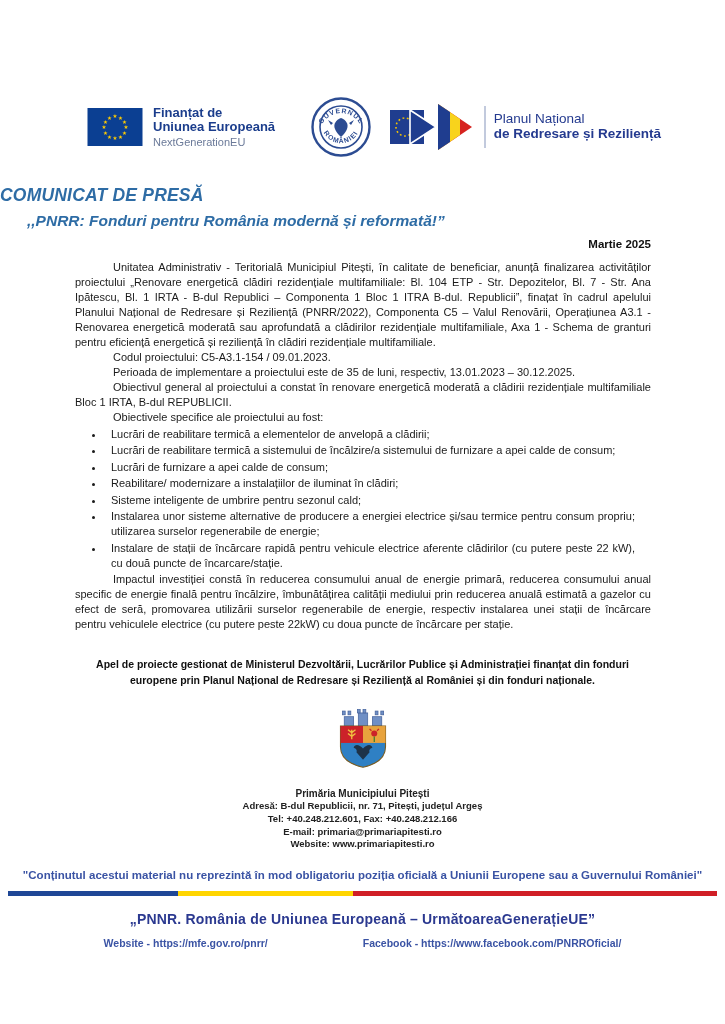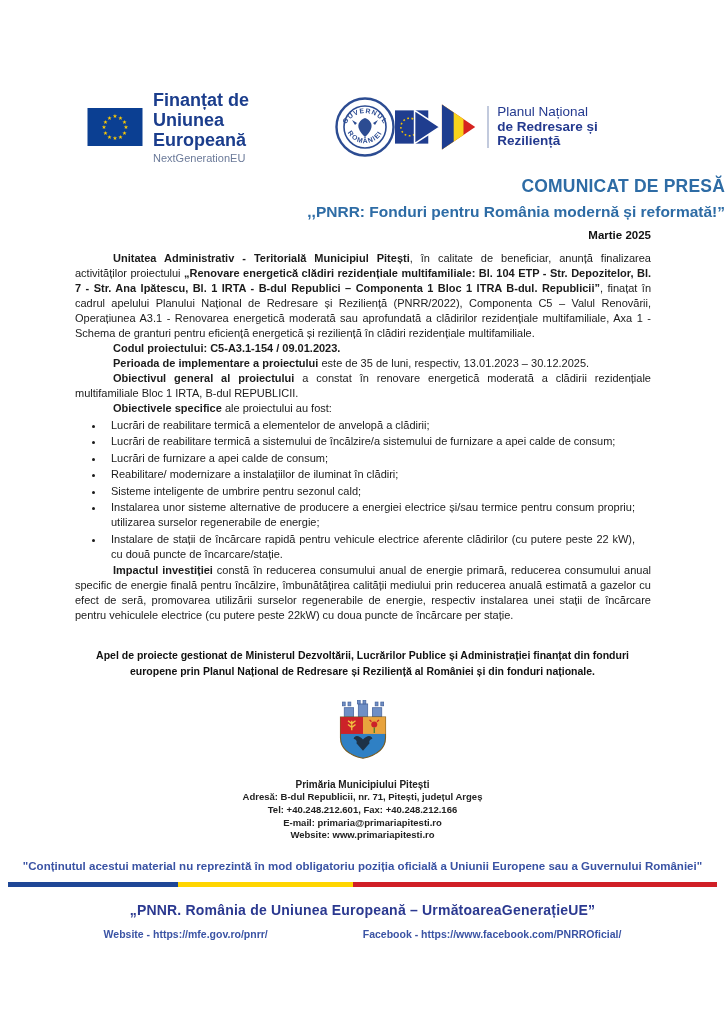--- a/index.html
+++ b/index.html
@@ -7,37 +7,37 @@
     position:relative;width:725px;height:1024px;margin:0 auto;background:#ffffff;
     font-family:"Liberation Sans",sans-serif;color:#1b1b1b;overflow:hidden;
     box-sizing:border-box;padding-top:92px;
   }
   
   .logos{display:flex;align-items:center;justify-content:space-between;
          padding:0 64px 0 86px;height:70px;}
   .eu-logo{display:flex;align-items:center;gap:9px;}
   .eu-flag{flex:0 0 auto;}
   .eu-text{line-height:1.12;}
-  .eu-text .l1,.eu-text .l2{font-weight:bold;color:#1b3d8c;font-size:18px;}
+  .eu-text .l1,.eu-text .l2{font-weight:bold;color:#1b3d8c;font-size:13px;}
   .eu-text .l3{color:#6b7a99;font-size:11px;margin-top:1px;}
   .gov-seal{flex:0 0 auto;margin-left:18px;}
   .pnrr-logo{display:flex;align-items:center;gap:8px;}
   .pnrr-text{line-height:1.1;color:#243a8f;font-size:13.5px;}
   .pnrr-text .l1{font-weight:500;}
   .pnrr-text .l2{font-weight:800;}
   .pnrr-divider{width:2px;height:42px;background:#c2cadd;}
   
-  .title-block{text-align:right;margin-top:14px;}
+  .title-block{text-align:left;margin-top:23px;font-style:italic;}
   .doc-title{color:#2e6ca5;font-size:17.5px;font-weight:bold;letter-spacing:.2px;}
   .doc-subtitle{color:#2e6ca5;font-size:15.5px;font-weight:bold;margin-top:6px;padding-left:27px;}
   .doc-date{ text-align:right;margin:8px 74px 0 0;font-size:11.5px;font-weight:bold;color:#111;}
   
   .body-text{margin:10px 74px 0 75px;font-size:11px;line-height:15px;text-align:justify;}
   .para{text-indent:38px;}
-  .b{font-weight:bold;}
+  .b{font-weight:normal;}
   ul.obj{margin:1px 16px 0 0;padding-left:30px;}
   ul.obj li{text-align:justify;padding-left:6px;margin:1.5px 0;}
   
   .ministry{margin:24px auto 0 auto;max-width:578px;text-align:center;
             font-size:10.5px;font-weight:bold;line-height:1.55;color:#111;}
   
   .coa-wrap{text-align:center;margin-top:20px;}
   .org-block{text-align:center;font-size:9.5px;font-weight:bold;line-height:1.35;color:#222;margin-top:8px;}
   .org-name{font-size:10px;}
   

